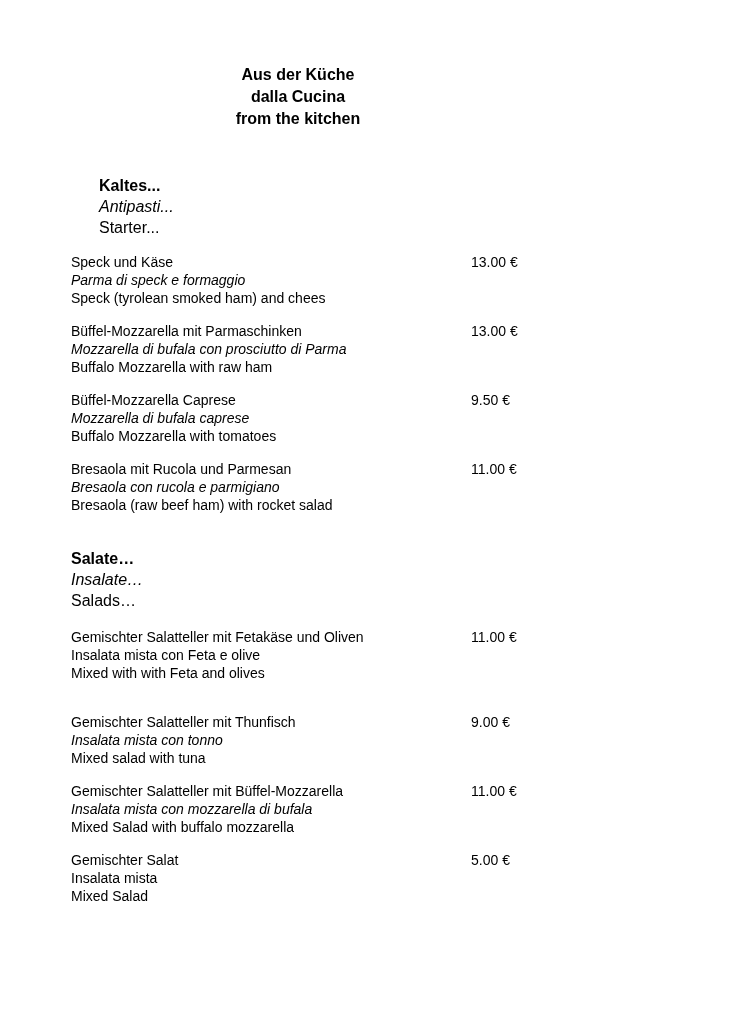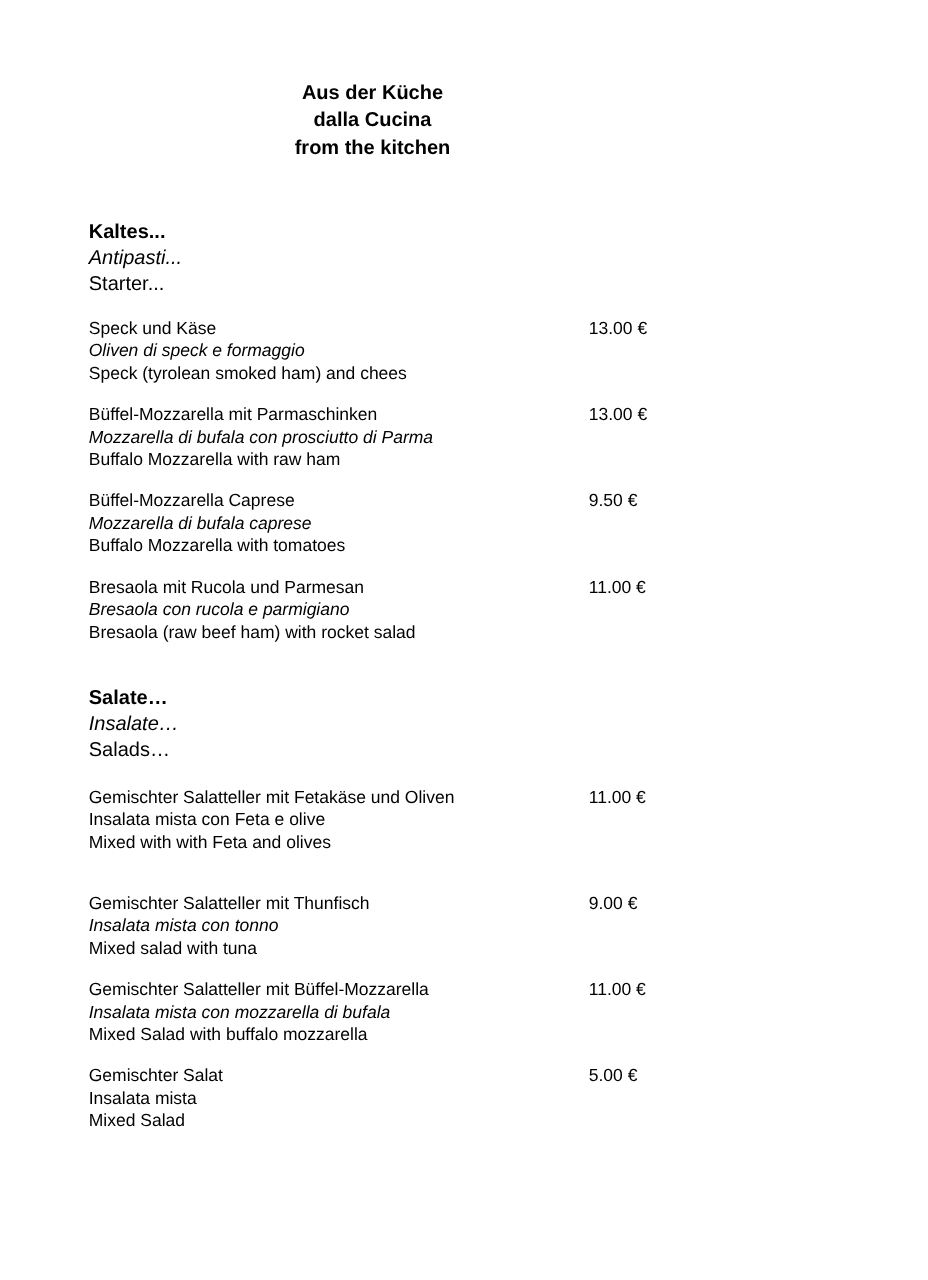--- a/index.html
+++ b/index.html
@@ -47,21 +47,21 @@
   .menu-item .line-it.italic { font-style: italic; }
   .price {
     position: absolute;
     left: 400px;
     top: 0;
     white-space: nowrap;
     font-size: 14px;
     font-style: normal;
   }
   
-  .mt-sec1   { margin-top: 45px; }
+  .mt-sec1   { margin-top: 45px; margin-left: 28px; }
   .mt-item   { margin-top: 15px; }
   .mt-item-lg{ margin-top: 31px; }
   .mt-sec2   { margin-top: 34px; }
   .mt-first  { margin-top: 17px; }
 </style>
 </head>
 <body>
 
 <div class="page">
   <div class="content">
@@ -73,21 +73,21 @@
     </div>
 
     <div class="section-header mt-sec1">
       <div class="hl-de">Kaltes...</div>
       <div class="hl-it">Antipasti...</div>
       <div class="hl-en">Starter...</div>
     </div>
 
     <div class="menu-item mt-item">
       <div class="line-de">Speck und Käse</div>
-      <div class="line-it italic">Oliven di speck e formaggio</div>
+      <div class="line-it italic">Parma di speck e formaggio</div>
       <div class="line-en">Speck (tyrolean smoked ham) and chees</div>
       <span class="price">13.00 €</span>
     </div>
 
     <div class="menu-item mt-item">
       <div class="line-de">Büffel-Mozzarella mit Parmaschinken</div>
       <div class="line-it italic">Mozzarella di bufala con prosciutto di Parma</div>
       <div class="line-en">Buffalo Mozzarella with raw ham</div>
       <span class="price">13.00 €</span>
     </div>

